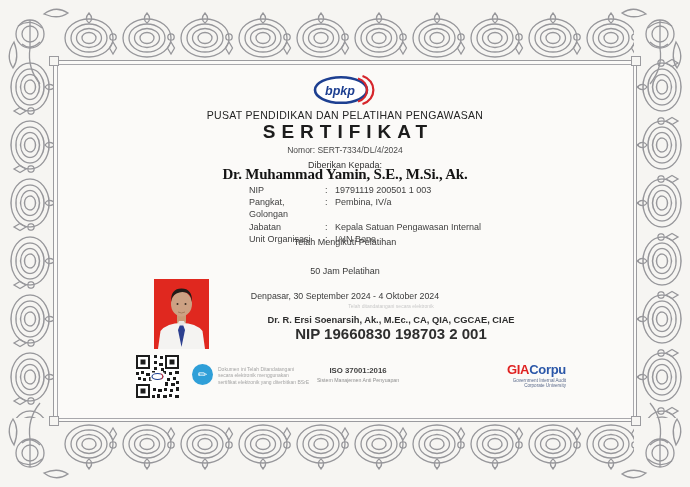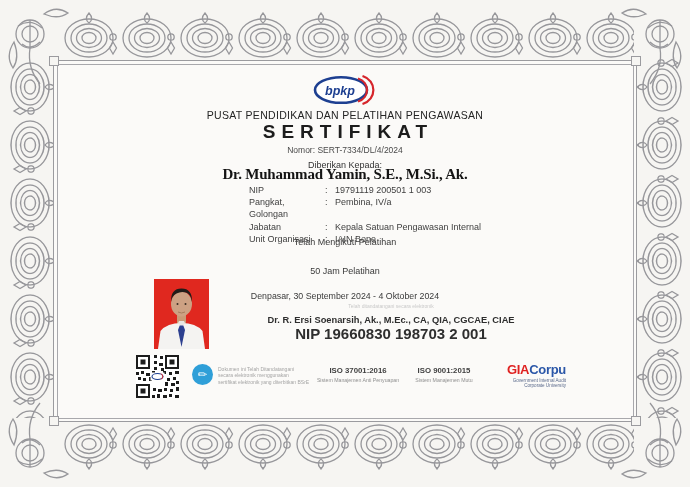--- a/index.html
+++ b/index.html
@@ -208,24 +208,20 @@
   <div class="bsre-note abs">
     <div>Dokumen ini Telah Ditandatangani</div>
     <div>secara elektronik menggunakan</div>
     <div>sertifikat elektronik yang diterbitkan BSrE</div>
   </div>
 
   <div class="iso iso-1 abs">
     <div class="iso-title">ISO 37001:2016</div>
     <div class="iso-sub">Sistem Manajemen Anti Penyuapan</div>
   </div>
-  <div class="iso iso-2 abs">
-    <div class="iso-title">ISO 9001:2015</div>
-    <div class="iso-sub">Sistem Manajemen Mutu</div>
-  </div>
 
   <div class="gia abs">
     <div class="gia-line">
       <span class="gia-red">GIA</span><span class="gia-blue">Corpu</span>
     </div>
     <div class="gia-sub">
       <div>Government Internal Audit</div>
       <div>Corporate University</div>
     </div>
   </div>

